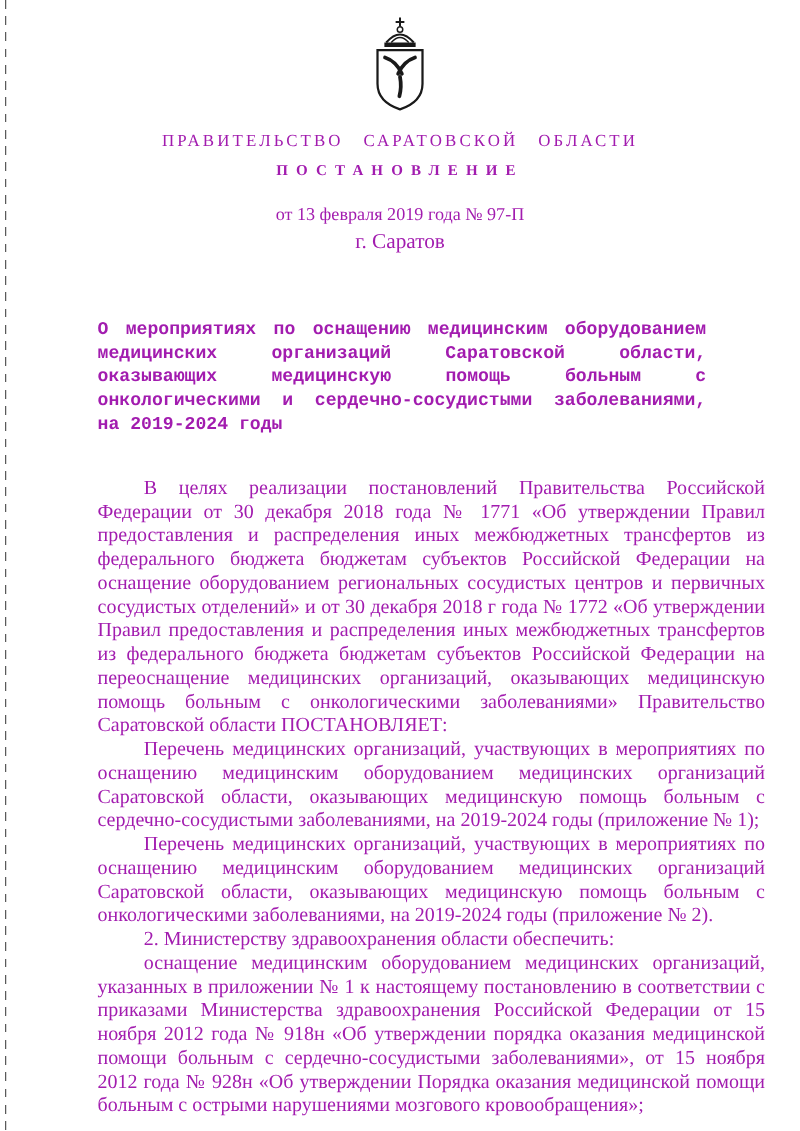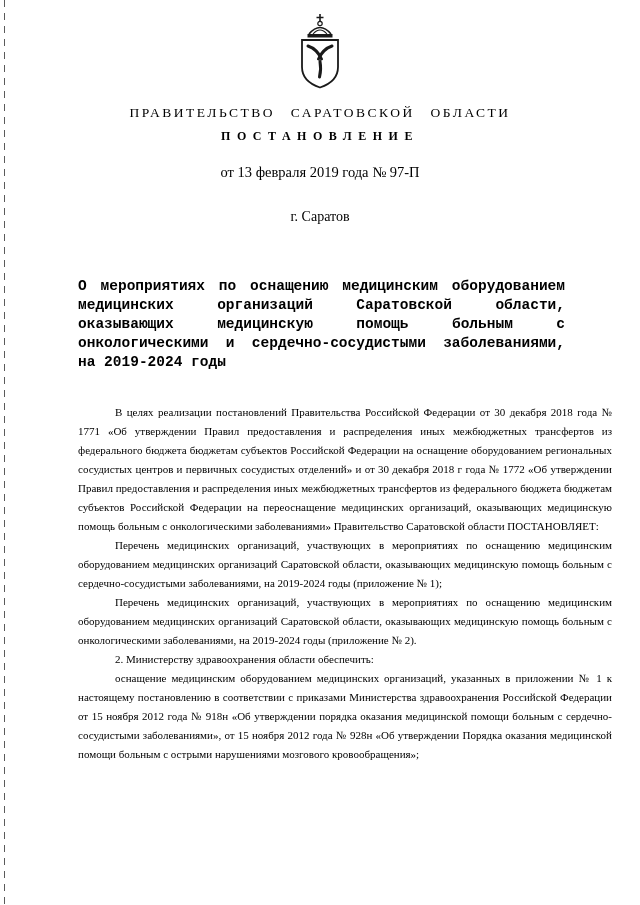--- a/index.html
+++ b/index.html
@@ -5,21 +5,21 @@
   html, body {
     margin: 0;
     padding: 0;
     background: #ffffff;
   }
   .page {
     position: relative;
     width: 640px;
     height: 905px;
     background: #ffffff;
-    color: #000000;
+    color: #a21caf;
     font-family: "Liberation Serif", "DejaVu Serif", serif;
     overflow: hidden;
   }
   .perforation {
     position: absolute;
     left: 4px;
     top: 0;
     width: 1px;
     height: 905px;
     background: repeating-linear-gradient(to bottom, #5a5a5a 0 7px, transparent 7px 13px);
@@ -44,35 +44,35 @@
     font-weight: bold;
     font-size: 12px;
     letter-spacing: 6.5px;
     white-space: nowrap;
   }
   .doc-num {
     margin-top: 20px;
     font-size: 14.5px;
   }
   .city {
-    margin-top: 28px;
-    font-size: 14px;
+    margin-top: 2px;
+    font-size: 17px;
   }
   .title {
     margin: 52px 0 0 78px;
     width: 487px;
     font-weight: bold;
     font-size: 14.5px;
     line-height: 19px;
     text-align: justify;
     font-family: Liberation Mono, monospace;
   }
   .body-text {
     margin: 31px 28px 0 78px;
-    font-size: 11px;
+    font-size: 16px;
     line-height: 19px;
     text-align: justify;
   }
   .body-text p {
     margin: 0;
     text-indent: 37px;
   }
 </style>
 </head>
 <body>

